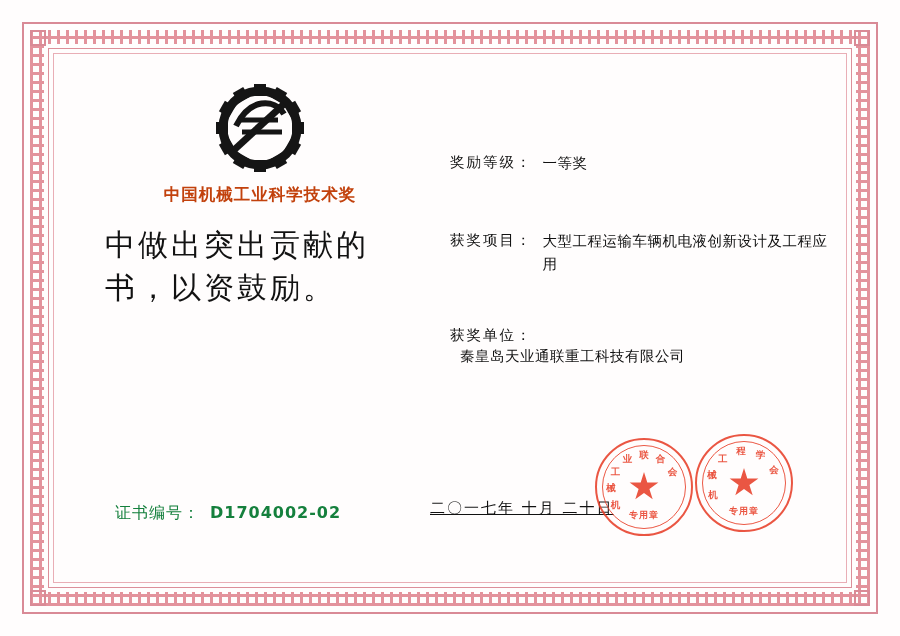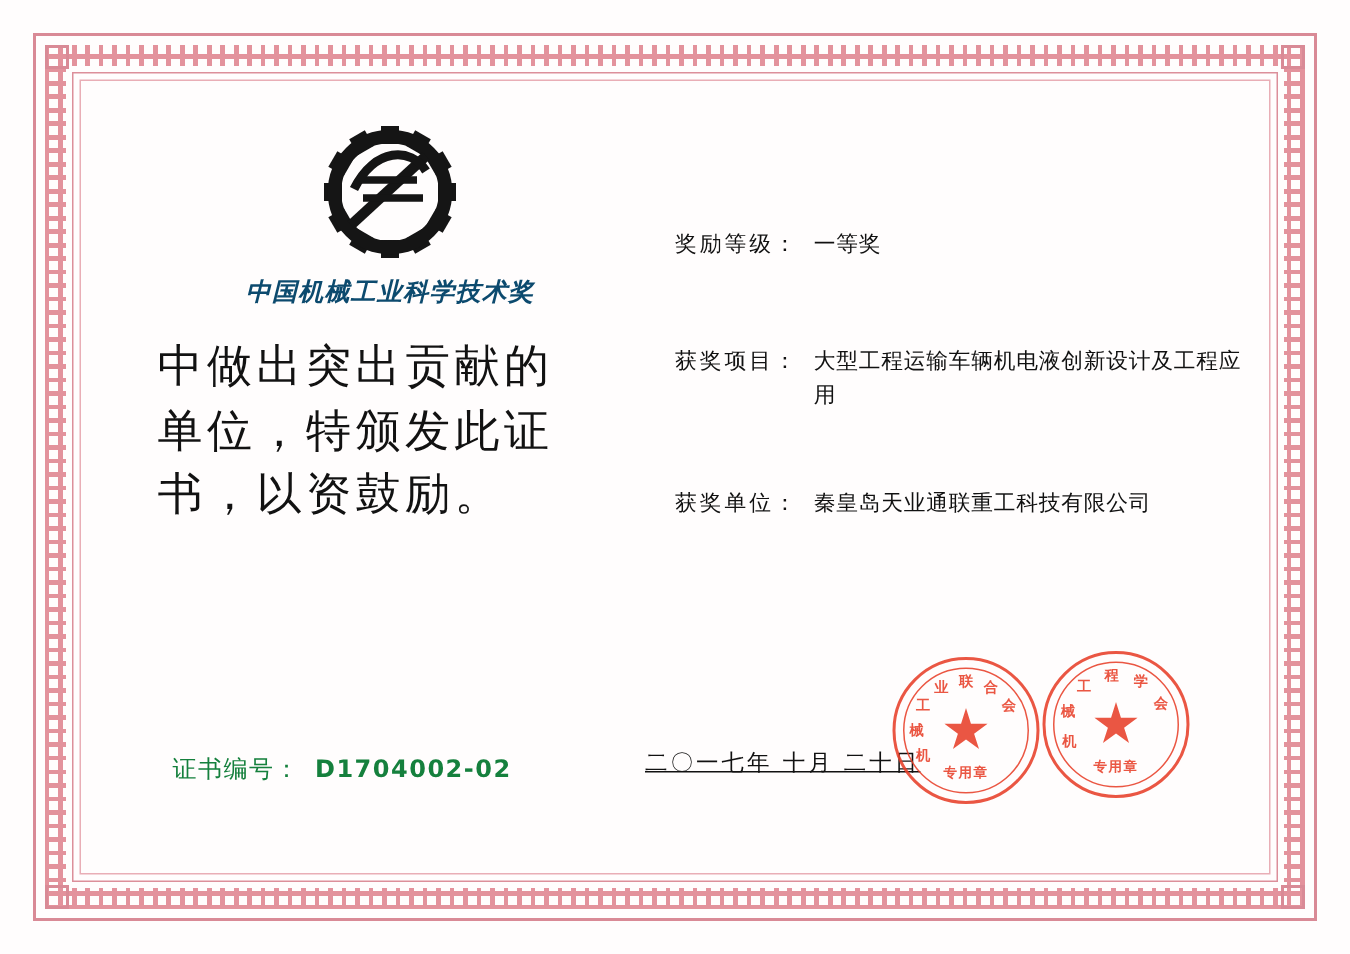--- a/index.html
+++ b/index.html
@@ -104,26 +104,25 @@
     text-align: center;
   }
   .emblem {
     display: inline-block;
     width: 110px;
     height: 92px;
   }
   .org-name {
     text-align: center;
     font-size: 16.5px;
-    color: #0c4a6e;
+    color: #c2410c;
     letter-spacing: 1px;
     margin-top: 4px;
     font-family: "DejaVu Sans", "Liberation Sans", sans-serif;
     font-weight: 600;
-    font-style: italic;
   }
   .citation {
     margin-top: 18px;
     font-size: 30px;
     line-height: 1.42;
     color: #121212;
     letter-spacing: 3px;
     text-align: left;
     font-family: "DejaVu Serif", "Liberation Serif", serif;
   }
@@ -166,21 +165,21 @@
     white-space: nowrap;
     letter-spacing: 2px;
     padding-top: 1px;
   }
   .field .f-value {
     margin-left: 10px;
     line-height: 1.55;
     letter-spacing: 0.5px;
   }
   .field.proj { margin-bottom: 50px; }
-  .field.unit { margin-bottom: 0; }
+  .field.unit { margin-bottom: 0; flex-direction: column; }
 
   
   .seal-area {
     position: absolute;
     right: 10px;
     bottom: 30px;
     width: 400px;
     height: 130px;
   }
   .date-line {
@@ -297,21 +296,20 @@
               <path d="M -22 -8 L 18 -8" stroke="#151515" stroke-width="5" fill="none"></path>
               <path d="M -24 -2 C -10 -30, 14 -30, 24 -14" stroke="#151515" stroke-width="6" fill="none"></path>
             </g>
           </svg>
         </span>
       </div>
       <div class="org-name">中国机械工业科学技术奖</div>
 
       <div class="citation">
         <div>中做出突出贡献的</div>
-        <div>单位，特颁发此证</div>
         <div>书，以资鼓励。</div>
       </div>
     </div>
 
     <div class="cert-no">
       <span class="label">证书编号：</span><span class="value">D1704002-02</span>
     </div>
 
     <div class="right-block">
       <div class="field">

